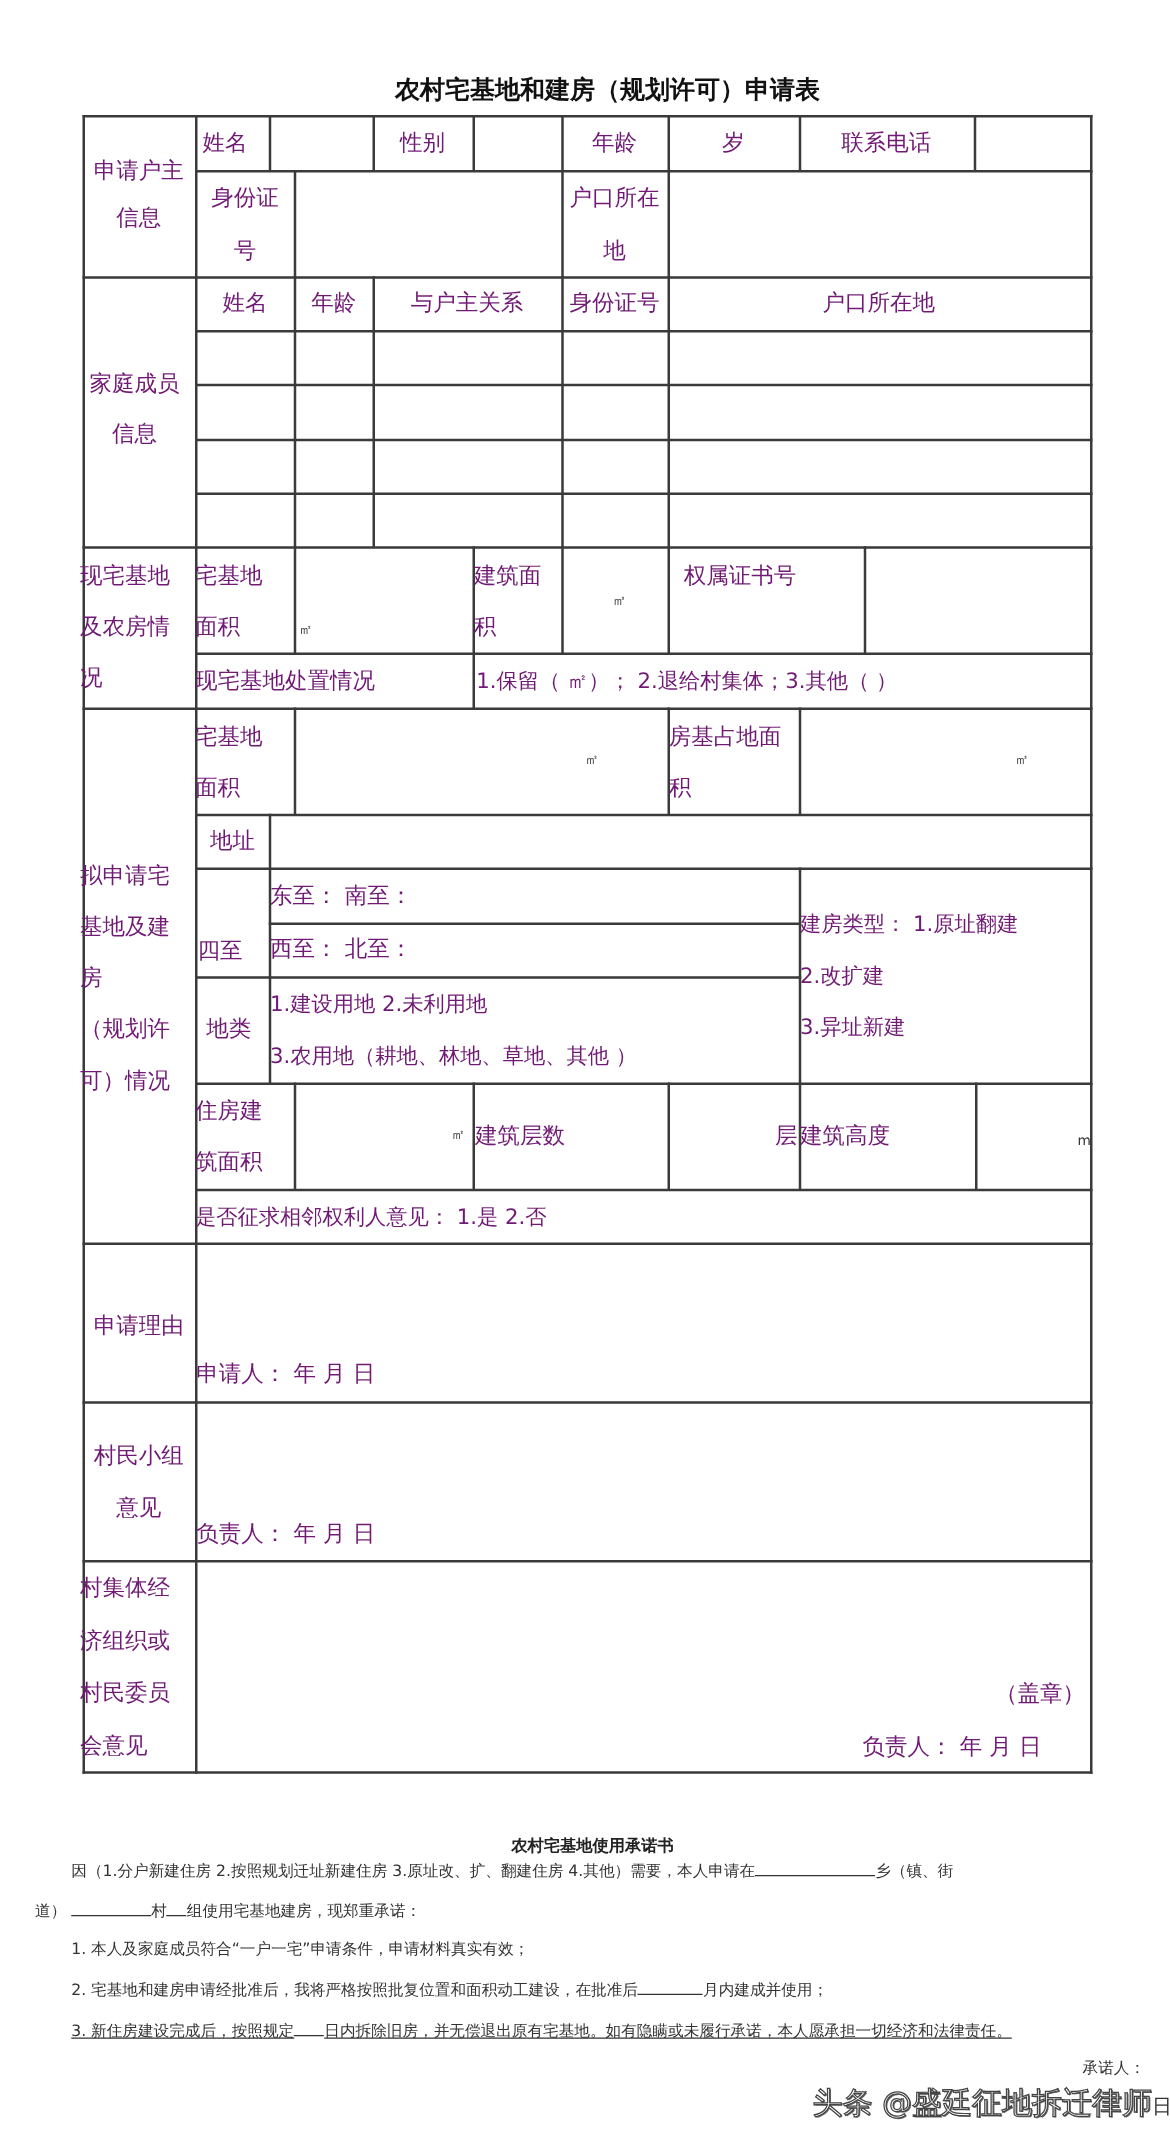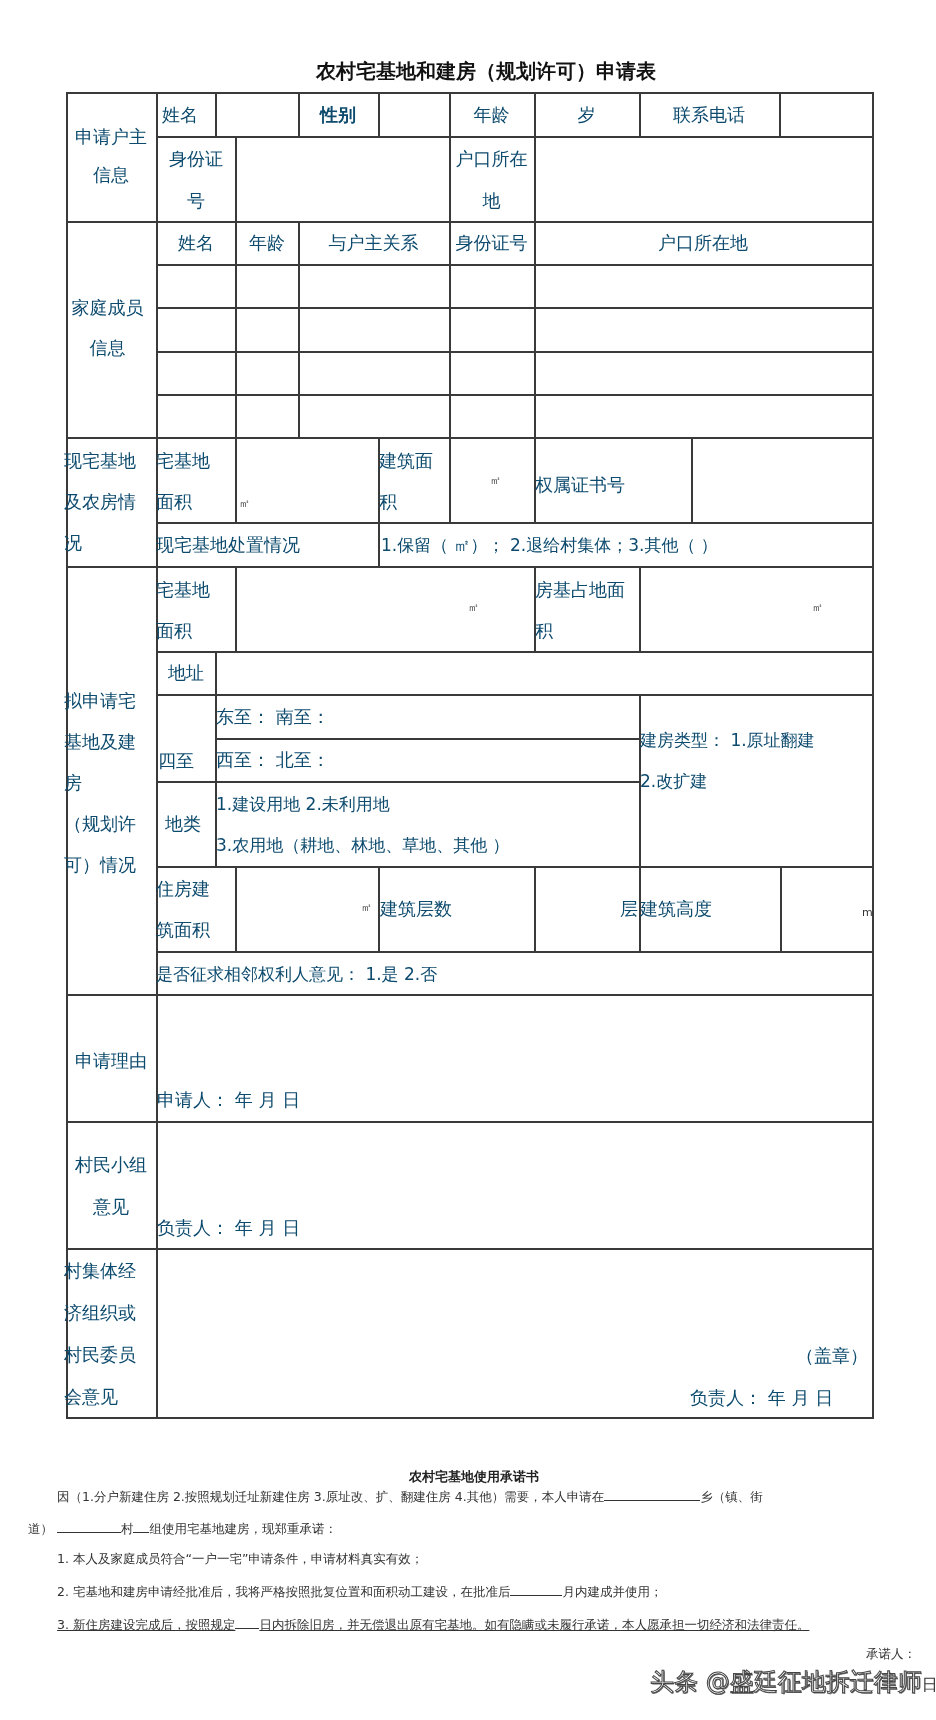--- a/index.html
+++ b/index.html
@@ -2,21 +2,21 @@
 <html><head>
 <meta charset="utf-8">
 <style>
   html, body { margin: 0; padding: 0; background: #ffffff; }
   body { width: 936px; height: 1720px; position: relative; overflow: hidden;
          font-family: "DejaVu Sans", "Liberation Sans", sans-serif; color: #222; }
   .title { position: absolute; top: 58px; left: 0; width: 936px; text-align: center;
            font-size: 20px; font-weight: bold; color: #111; letter-spacing: 0px; padding-left: 36px; box-sizing: border-box; }
   .hl { position: absolute; height: 2px; background: #3a3a3a; }
   .vl { position: absolute; width: 2px; background: #3a3a3a; }
-  .t { position: absolute; font-size: 18px; line-height: 42px; white-space: nowrap; color: #0c4a6e; }
+  .t { position: absolute; font-size: 18px; line-height: 42px; white-space: nowrap; color: #701a75; }
   .c { text-align: center; }
   .m2 { position: absolute; font-size: 11px; color: #333; white-space: nowrap; }
   .sub-title { position: absolute; top: 1468px; left: 0; width: 936px; text-align: center;
                font-size: 13px; font-weight: bold; color: #222; padding-left: 12px; box-sizing: border-box; }
   .p { position: absolute; font-size: 12.5px; color: #333; white-space: nowrap; }
   .blank { display: inline-block; border-bottom: 1px solid #333; height: 12px; vertical-align: baseline; }
   .wm { position: absolute; left: 650px; top: 1666px; font-size: 24px; color: #ffffff;
         -webkit-text-stroke: 1px #444; text-shadow: 1px 1px 0 #666; white-space: nowrap; font-weight: normal; }
 </style>
 </head>
@@ -43,21 +43,21 @@
   <div class="vl" style="left:639px;top:92px;height:45px;"></div>
   <div class="vl" style="left:779px;top:92px;height:45px;"></div>
   <div class="vl" style="left:235px;top:136px;height:86px;"></div>
 
   <div class="t c" style="left:66px;top:118px;width:90px;line-height:38px;">
     <div>申请户主</div>
     <div>信息</div>
   </div>
   <div class="t" style="left:162px;top:94px;">姓名</div>
   <div class="t" style="left:216px;top:94px;width:82px;height:42px;"></div>
-  <div class="t c" style="left:298px;top:94px;width:80px;font-weight:bold;">性别</div>
+  <div class="t c" style="left:298px;top:94px;width:80px;">性别</div>
   <div class="t" style="left:380px;top:94px;width:68px;height:42px;"></div>
   <div class="t c" style="left:449px;top:94px;width:85px;">年龄</div>
   <div class="t c" style="left:534px;top:94px;width:105px;">岁</div>
   <div class="t c" style="left:639px;top:94px;width:140px;">联系电话</div>
   <div class="t" style="left:781px;top:94px;width:90px;height:42px;"></div>
 
   <div class="t c" style="left:156px;top:138px;width:80px;">
     <div>身份证</div>
     <div>号</div>
   </div>
@@ -111,21 +111,21 @@
     <div>面积</div>
   </div>
   <div class="m2" style="left:239px;top:496px;">㎡</div>
   <div style="position:absolute;left:237px;top:439px;width:141px;height:83px;"></div>
   <div class="t" style="left:379px;top:440px;line-height:41px;">
     <div>建筑面</div>
     <div>积</div>
   </div>
   <div class="m2" style="left:490px;top:473px;">㎡</div>
   <div style="position:absolute;left:451px;top:439px;width:83px;height:83px;"></div>
-  <div class="t" style="left:535px;top:464px;">权属证书号</div>
+  <div class="t" style="left:535px;top:440px;padding-left:12px;">权属证书号</div>
   <div style="position:absolute;left:693px;top:439px;width:179px;height:83px;"></div>
   <div class="t" style="left:156px;top:524px;">现宅基地处置情况</div>
   <div class="t" style="left:381px;top:524px;font-size:17px;">1.保留（      ㎡）；  2.退给村集体；3.其他（  ）</div>
 
   <div class="hl" style="left:156px;top:651px;width:718px;"></div>
   <div class="hl" style="left:156px;top:694px;width:718px;"></div>
   <div class="hl" style="left:215px;top:738px;width:425px;"></div>
   <div class="hl" style="left:156px;top:781px;width:485px;"></div>
   <div class="hl" style="left:156px;top:866px;width:718px;"></div>
   <div class="hl" style="left:156px;top:951px;width:718px;"></div>
@@ -167,20 +167,21 @@
   <div class="t" style="left:216px;top:696px;">东至：  南至：</div>
   <div class="t" style="left:216px;top:739px;">西至：  北至：</div>
 
   <div class="t" style="left:165px;top:803px;">地类</div>
   <div class="t" style="left:216px;top:783px;font-size:17px;">1.建设用地    2.未利用地</div>
   <div class="t" style="left:216px;top:824px;font-size:17px;">3.农用地（耕地、林地、草地、其他 ）</div>
 
   <div class="t" style="left:640px;top:720px;line-height:41px;font-size:17px;">
     <div>建房类型：  1.原址翻建</div>
     <div>2.改扩建</div>
+    <div>3.异址新建</div>
   </div>
 
   <div class="t" style="left:156px;top:868px;line-height:41px;">
     <div>住房建</div>
     <div>筑面积</div>
   </div>
   <div class="m2" style="left:361px;top:900px;">㎡</div>
   <div style="position:absolute;left:237px;top:868px;width:140px;height:83px;"></div>
   <div class="t" style="left:380px;top:888px;">建筑层数</div>
   <div class="t" style="left:620px;top:888px;">层</div>

